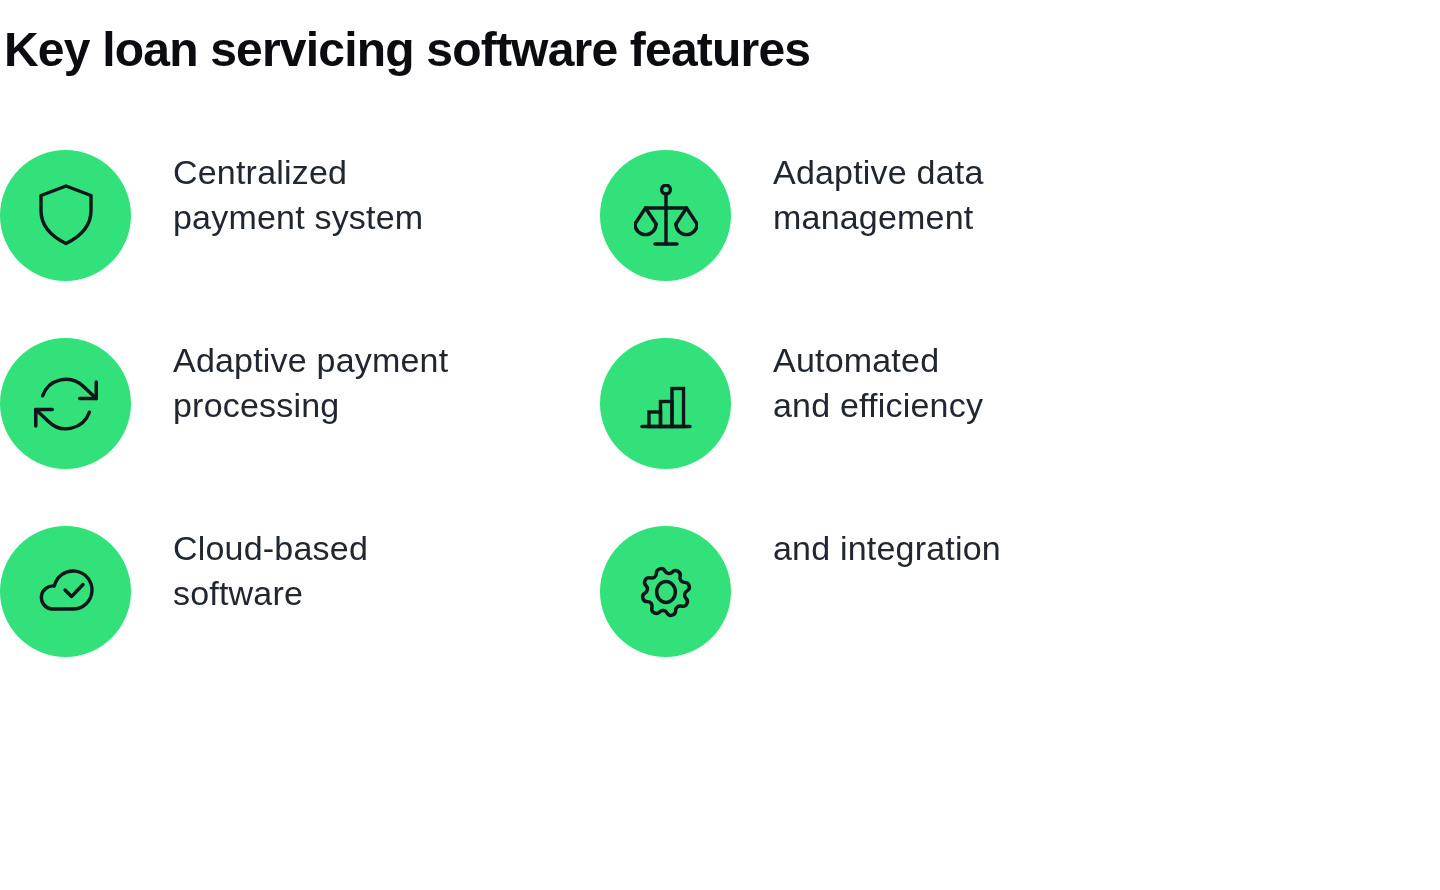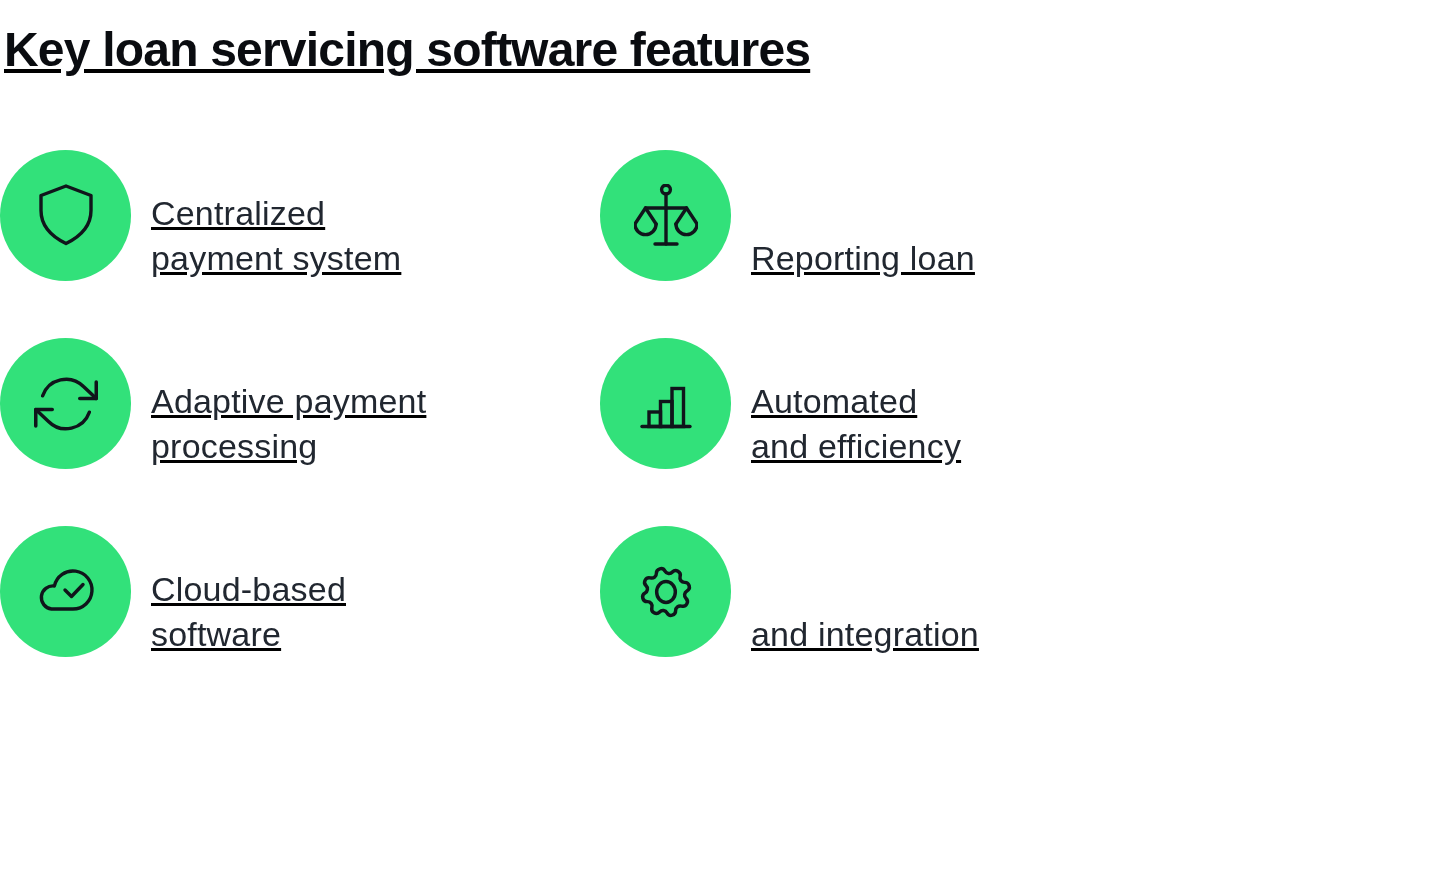--- a/index.html
+++ b/index.html
@@ -2,33 +2,33 @@
 <html><head>
 <meta charset="utf-8">
 <style>
   * { box-sizing: border-box; }
   html, body { margin: 0; padding: 0; }
   body {
     width: 1440px; height: 890px; overflow: hidden;
     background: #ffffff;
     font-family: "Liberation Sans", "DejaVu Sans", sans-serif;
   }
-  .page { width: 1200px; height: 890px; position: relative; text-decoration: underline; }
+  .page { width: 1200px; height: 890px; position: relative; }
   h1.title {
     margin: 0; padding: 22px 0 0 4px;
     font-size: 48px; line-height: 55px; font-weight: 700;
     letter-spacing: -0.8px; color: #0a0c10;
   }
   .features {
     margin-top: 73px;
     display: grid;
     grid-template-columns: 600px 840px;
     row-gap: 57px;
   }
-  .item { display: flex; align-items: flex-end; gap: 20px; height: 131px; }
+  .item { display: flex; align-items: flex-start; gap: 42px; height: 131px; }
   .badge {
     flex: none; width: 131px; height: 131px; border-radius: 50%;
     background: #32E17A;
     display: flex; align-items: center; justify-content: center;
   }
   .badge svg { display: block; }
   .icon-stroke {
     fill: none; stroke: #10151b; stroke-width: 3.4;
     stroke-linecap: round; stroke-linejoin: round;
   }
@@ -67,21 +67,22 @@
           <path d="M32 10 V60"></path>
           <path d="M21 60 H43"></path>
           <path d="M11.5 24 H52.5"></path>
           <path d="M11.5 24 L0.9 40 M11.5 24 L22.1 40"></path>
           <path d="M0.9 40 A10.6 10.6 0 0 0 22.1 40"></path>
           <path d="M52.5 24 L41.9 40 M52.5 24 L63.1 40"></path>
           <path d="M41.9 40 A10.6 10.6 0 0 0 63.1 40"></path>
         </svg>
       </div>
       <div class="label">
-        <span>Reporting loan</span>
+        <span>Adaptive data</span>
+        <span>management</span>
       </div>
     </div>
 
     <div class="item">
       <div class="badge">
         <svg width="66" height="66" viewBox="0 0 64 64" class="icon-stroke">
           <polyline points="61.33 10.67 61.33 26.67 45.33 26.67"></polyline>
           <polyline points="2.67 53.33 2.67 37.33 18.67 37.33"></polyline>
           <path d="M9.36 24 A24 24 0 0 1 48.96 15.04 L61.33 26.67 M2.67 37.33 L15.04 48.96 A24 24 0 0 0 54.64 40"></path>
         </svg>

